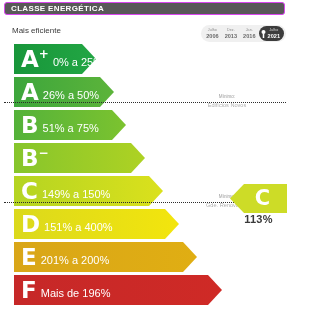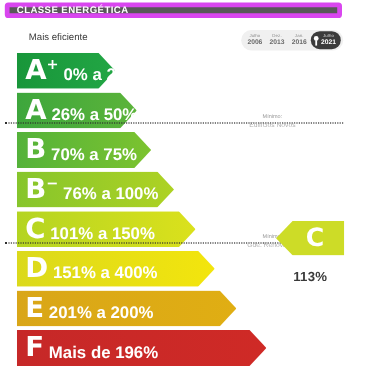--- a/index.html
+++ b/index.html
@@ -10,35 +10,35 @@
     overflow: hidden;
   }
   #root { position: relative; width: 289px; height: 317px; background:#fff; }
 
   
   .header-bar {
     position: absolute; left: 4px; top: 2px;
     width: 281px; height: 13px;
     background: #585858;
     border-radius: 3px;
-    border: 4px solid #d946ef;
+    border: 1px solid #d946ef;
     display: flex; align-items: center;
   }
   .header-title {
     color: #ffffff;
     font-size: 8px;
     font-weight: bold;
     letter-spacing: .35px;
     padding-left: 6px;
     white-space: nowrap;
   }
 
   
   .subtitle {
-    position: absolute; left: 24px; top: 26px;
+    position: absolute; left: 12px; top: 26px;
     font-size: 8px; color: #3a3a3a;
     white-space: nowrap;
   }
 
   
   .legend {
     position: absolute; right: 3px; top: 25px;
     height: 17px;
     background: #f0f0f0;
     border-radius: 9px;
@@ -84,21 +84,21 @@
     line-height: 23px;
     margin-left: 7px;
     font-family: "DejaVu Sans", sans-serif;
   }
   .bar-letter .sup {
     font-size: 12px; vertical-align: super; line-height: 0;
   }
   .bar-range {
     position: relative; z-index: 2;
     color: #ffffff;
-    font-size: 14px; font-weight: bold;
+    font-size: 11px; font-weight: normal;
     margin-left: 4px; margin-top: 5px;
     white-space: nowrap;
   }
 
   
   .threshold {
     position: absolute; left: 4px; right: 3px;
     height: 0; z-index: 6;
     border-top: 1px dotted #2d2d2d;
   }
@@ -127,21 +127,21 @@
     width: 57px; height: 29px;
     clip-path: polygon(14px 0, 100% 0, 100% 100%, 14px 100%, 0 50%);
     display: flex; align-items: center; justify-content: center;
   }
   .result-letter {
     color: #ffffff; font-size: 21px; font-weight: bold;
     line-height: 21px; margin-left: 8px;
     font-family: "DejaVu Sans", sans-serif;
   }
   .result-value {
-    margin-top: 12px;
+    margin-top: 0;
     font-size: 11px; font-weight: bold; color: #3a3a3a;
     letter-spacing: .2px;
   }
 </style>
 </head>
 <body>
 
 <div id="root">
 
   <div class="header-bar">
@@ -185,35 +185,34 @@
         <div class="bar">
           <div class="shape" style="background: linear-gradient(90deg, rgb(61, 166, 60), rgb(92, 180, 58));"></div>
           <span class="bar-letter"><span>A</span></span>
           <span class="bar-range">26% a 50%</span>
         </div>
       </div>
       <div class="bar-row" style="top: 66px; width: 112px;">
         <div class="bar">
           <div class="shape" style="background: linear-gradient(90deg, rgb(84, 178, 58), rgb(124, 195, 47));"></div>
           <span class="bar-letter"><span>B</span></span>
-          <span class="bar-range">70% a 75%</span>
+          <span class="bar-range">51% a 75%</span>
         </div>
       </div>
       <div class="bar-row" style="top: 99px; width: 131px;">
         <div class="bar">
           <div class="shape" style="background: linear-gradient(90deg, rgb(134, 197, 44), rgb(174, 210, 35));"></div>
           <span class="bar-letter"><span>B</span><span class="sup">−</span></span>
-          <span class="bar-range">76% a 100%</span>
         </div>
       </div>
       <div class="bar-row" style="top: 132px; width: 149px;">
         <div class="bar">
           <div class="shape" style="background: linear-gradient(90deg, rgb(180, 212, 34), rgb(219, 225, 28));"></div>
           <span class="bar-letter"><span>C</span></span>
-          <span class="bar-range">101% a 150%</span>
+          <span class="bar-range">149% a 150%</span>
         </div>
       </div>
       <div class="bar-row" style="top: 165px; width: 165px;">
         <div class="bar">
           <div class="shape" style="background: linear-gradient(90deg, rgb(219, 217, 28), rgb(243, 229, 13));"></div>
           <span class="bar-letter"><span>D</span></span>
           <span class="bar-range">151% a 400%</span>
         </div>
       </div>
       <div class="bar-row" style="top: 198px; width: 183px;">

